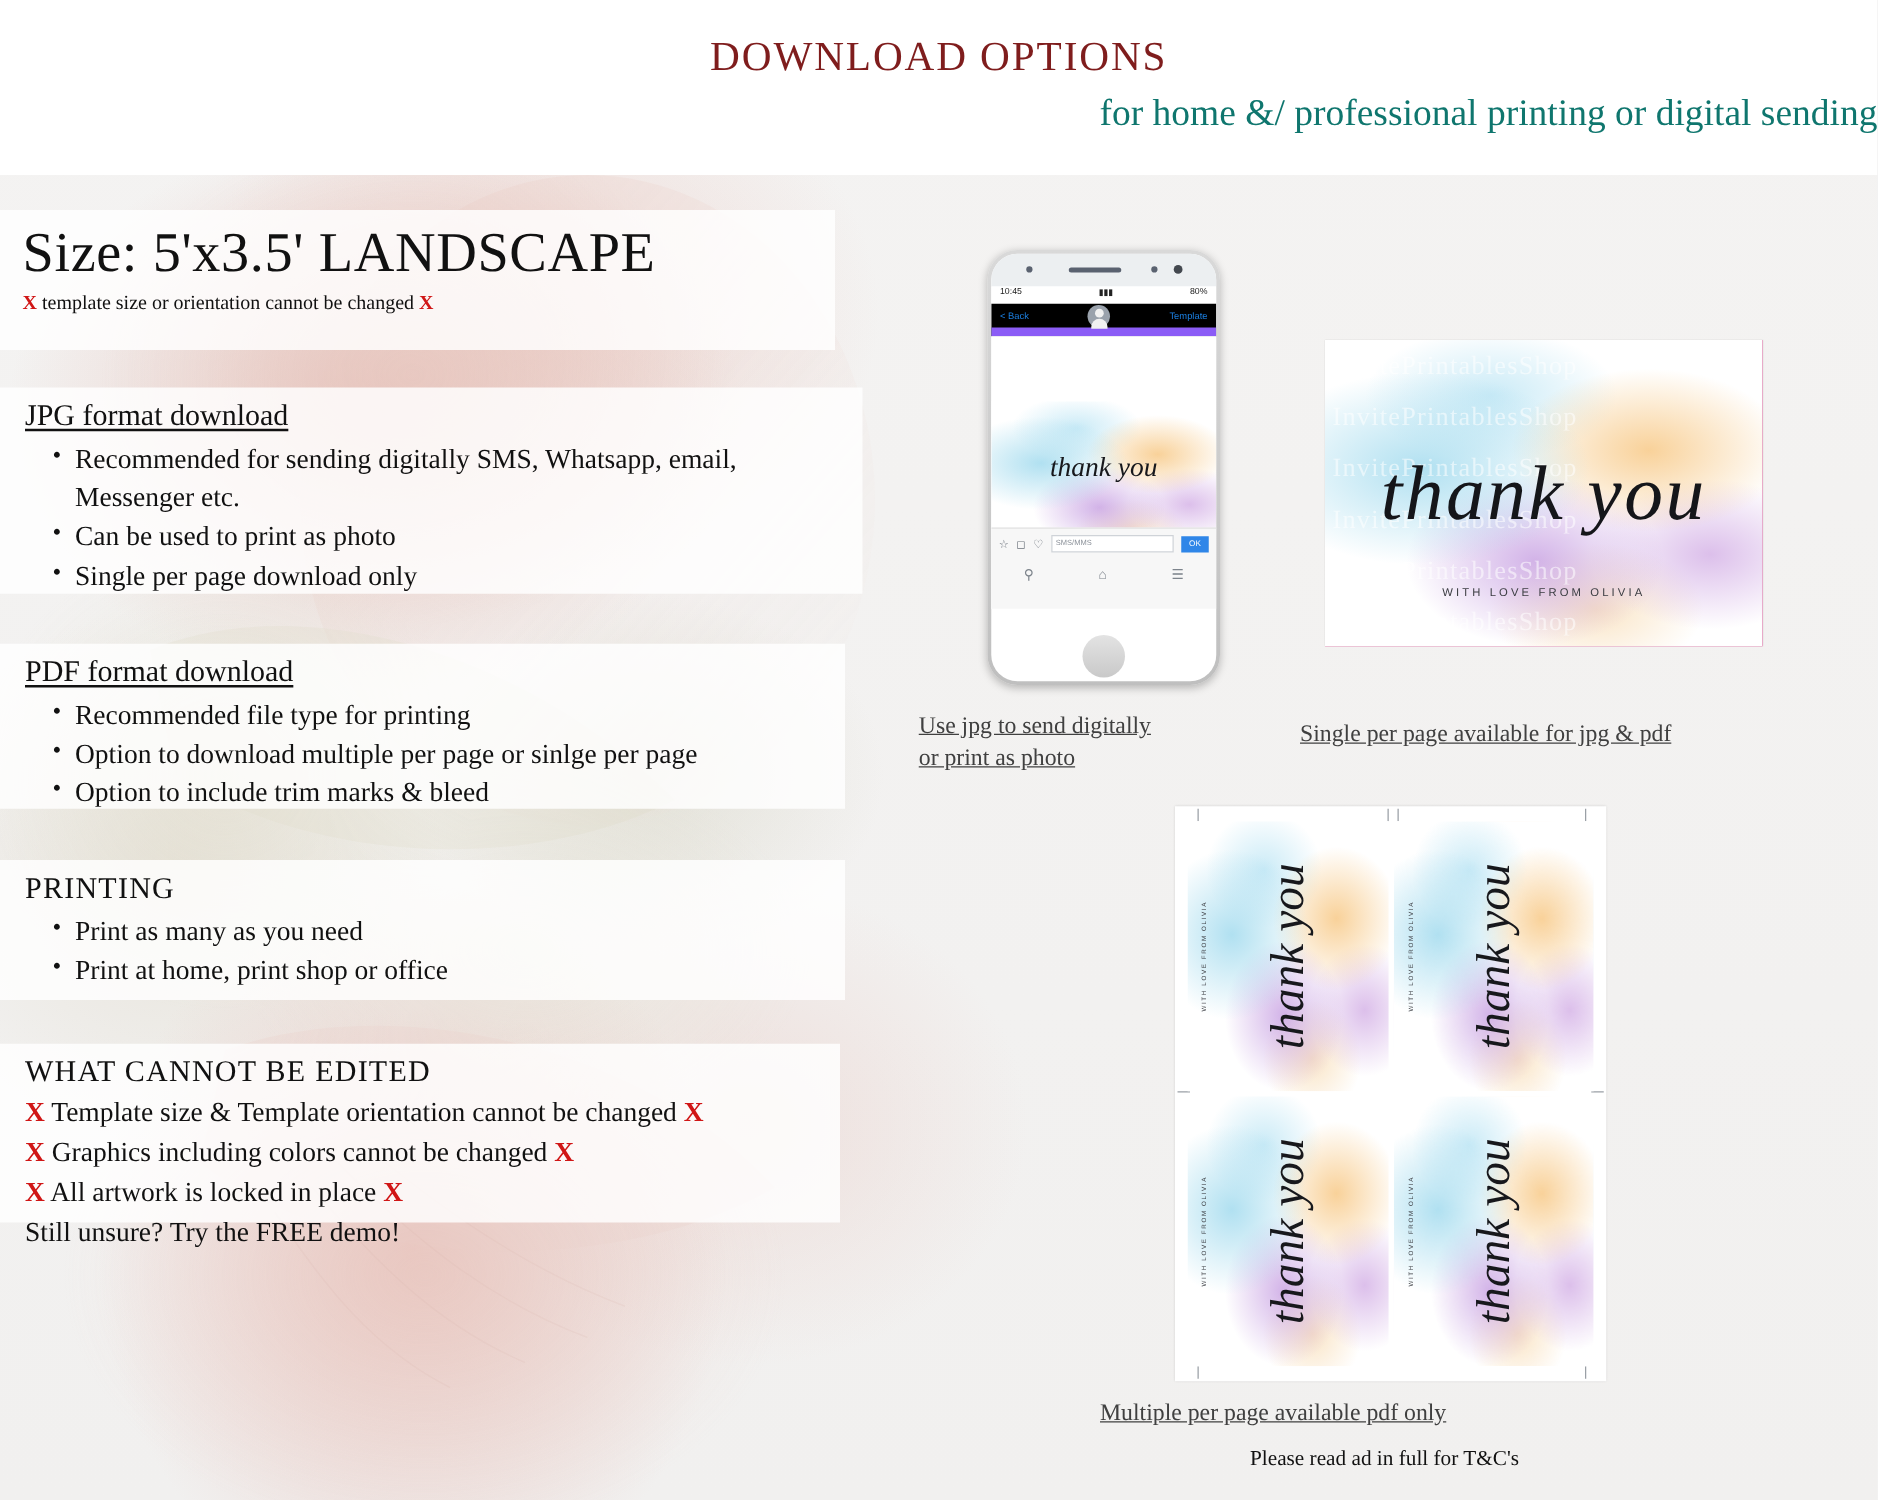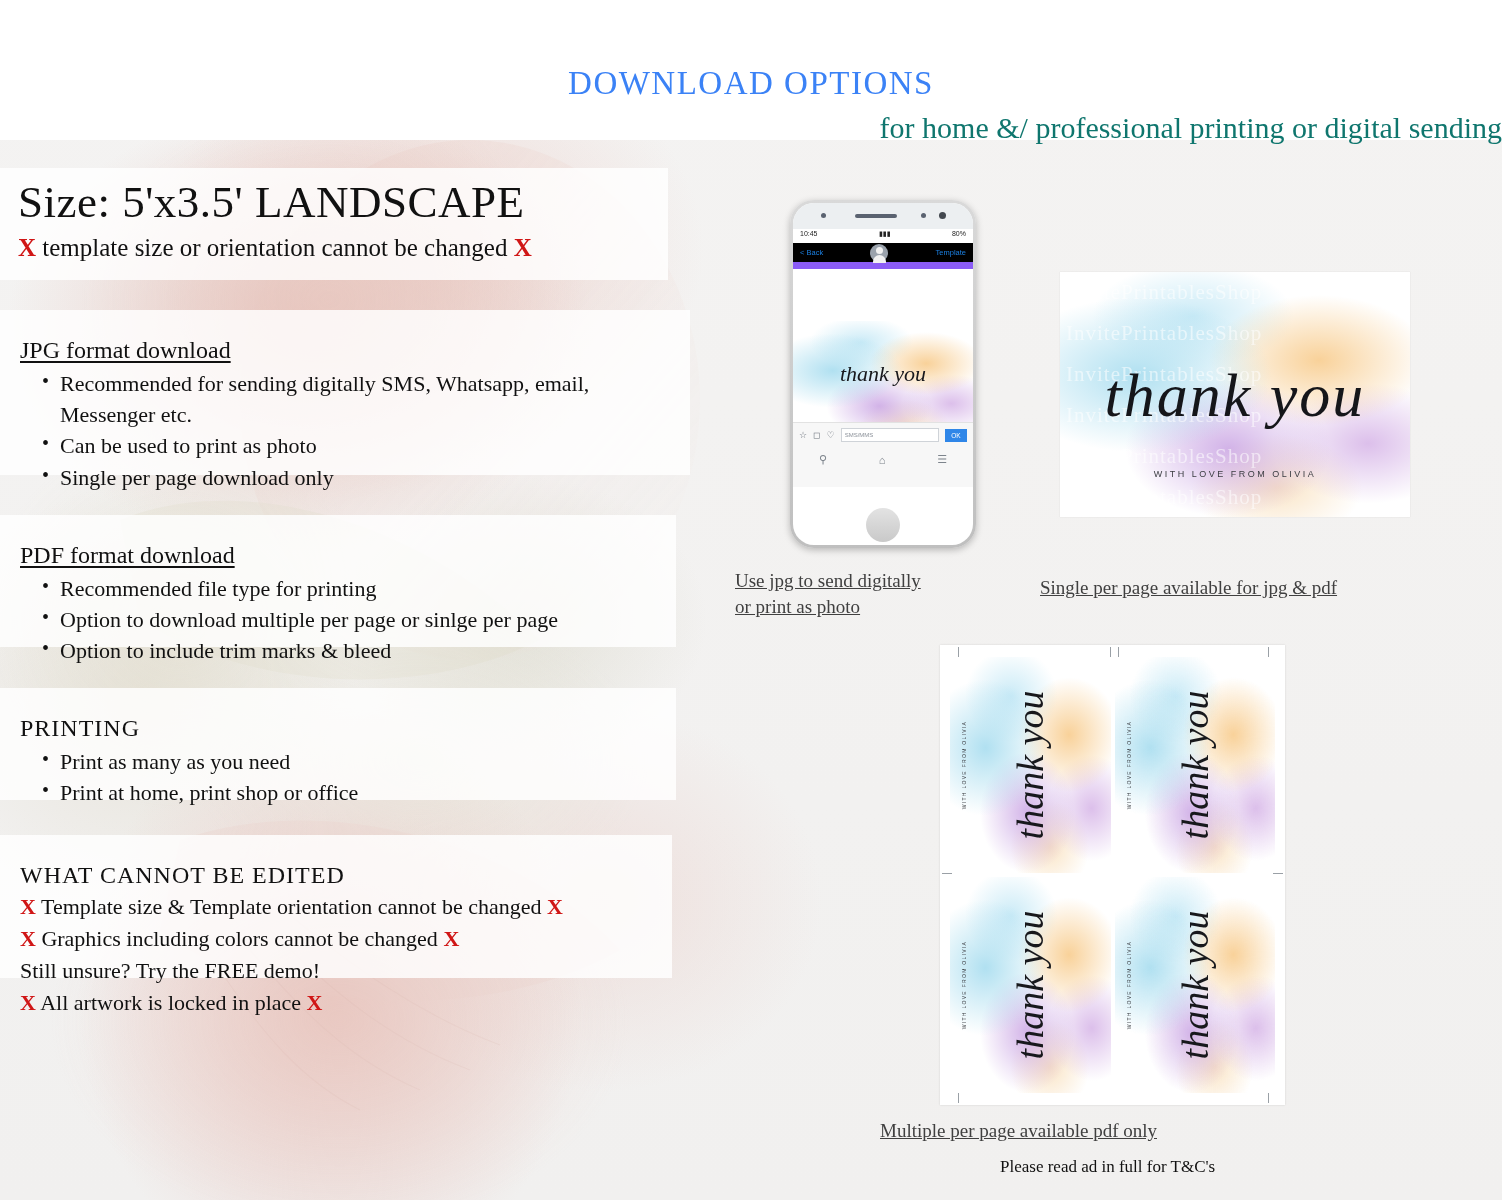--- a/index.html
+++ b/index.html
@@ -40,22 +40,22 @@
     left: 0; top: 0;
     width: 1502px;
     height: 140px;
     background: #ffffff;
     text-align: center;
     z-index: 5;
   }
   .header-title {
     font-size: 33px;
     letter-spacing: 1.5px;
-    color: #3b82f6;
-    padding-top: 65px;
+    color: #7f1d1d;
+    padding-top: 28px;
     line-height: 1.1;
   }
   .header-sub {
     font-size: 30px;
     color: #0f766e;
     padding-top: 10px;
     line-height: 1.1;
     text-align: right;
   }
 
@@ -71,33 +71,32 @@
   .panel-print{ left: 0; top: 688px; width: 676px; height: 112px; }
   .panel-noedit{ left: 0; top: 835px; width: 672px; height: 143px; }
 
   .size-title {
     font-size: 45px;
     color: #111;
     padding: 8px 0 0 18px;
     letter-spacing: 0.5px;
   }
   .size-note {
-    font-size: 25px;
+    font-size: 16px;
     color: #111;
     padding: 6px 0 0 18px;
   }
   .xmark { color: #d01616; font-weight: bold; }
 
   .sec-head {
     font-size: 24px;
     color: #111;
     padding: 10px 0 2px 20px;
     text-decoration: underline;
     text-underline-offset: 3px;
-    margin-top: 17px;
   }
   .sec-head.plain { text-decoration: none; letter-spacing: 1px; }
   ul.bullets {
     margin: 2px 0 0 0;
     padding: 0 0 0 42px;
     list-style: none;
   }
   ul.bullets li {
     font-size: 22px;
     color: #111;
@@ -505,26 +504,26 @@
   <div class="noedit-line">
     <span class="xmark">X</span>
     <span>Template size &amp; Template orientation cannot be changed</span>
     <span class="xmark">X</span>
   </div>
   <div class="noedit-line">
     <span class="xmark">X</span>
     <span>Graphics including colors cannot be changed</span>
     <span class="xmark">X</span>
   </div>
+  <div class="noedit-line">
+    <span class="xmark">X</span>
+    <span>All artwork is locked in place</span>
+    <span class="xmark">X</span>
+  </div>
   <div class="noedit-line">Still unsure? Try the FREE demo!</div>
-  <div class="noedit-line">
-    <span class="xmark">X</span>
-    <span>All artwork is locked in place</span>
-    <span class="xmark">X</span>
-  </div>
 </div>
 
 <div class="phone-wrap">
   <div class="phone">
     <div class="phone-screen">
       <div class="phone-top">
         <span class="dot d1"></span>
         <span class="speaker"></span>
         <span class="dot d2"></span>
         <span class="dot d3"></span>

